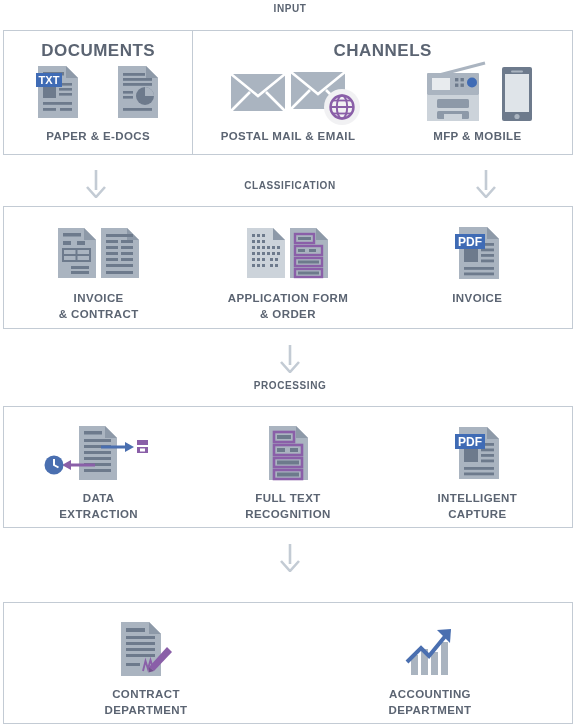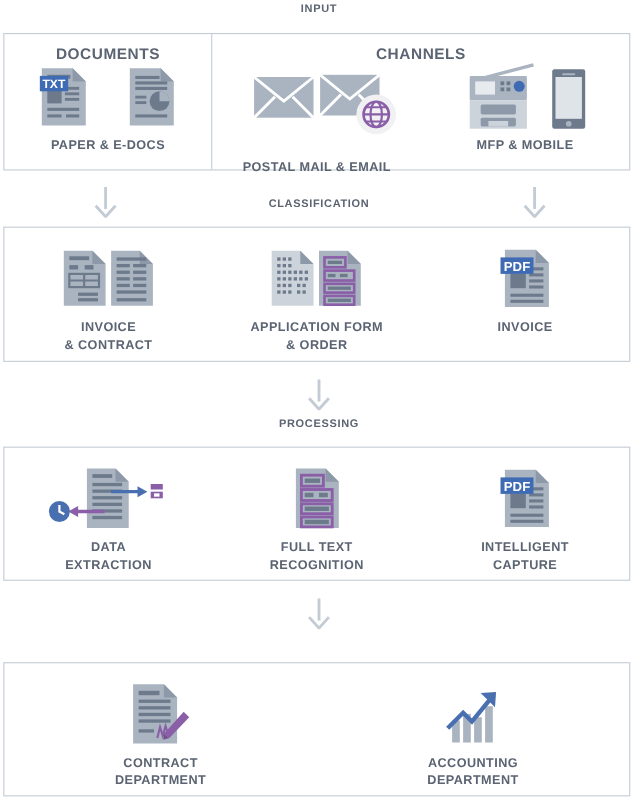--- a/index.html
+++ b/index.html
@@ -45,21 +45,21 @@
   .panel-col {
     box-sizing: border-box;
     display: flex;
     flex-direction: column;
     align-items: center;
   }
   .divider-right {
     border-right: 1px solid #c3cbd4;
   }
   .col-head {
-    font-size: 14px;
+    font-size: 17px;
     font-weight: bold;
     letter-spacing: 0.5px;
     color: #5b6472;
     text-align: center;
   }
   .cell-label {
     font-size: 11.5px;
     font-weight: bold;
     letter-spacing: 0.4px;
     color: #5b6472;
@@ -189,21 +189,21 @@
           <svg width="34" height="58" viewBox="0 0 34 58" style="margin-left:5px;">
             <rect x="2" y="2" width="30" height="54" rx="2" fill="#6d7a8c"></rect>
             <rect x="5" y="9" width="24" height="38" fill="#dfe4e9"></rect>
             <rect x="11" y="5.5" width="12" height="2" rx="1" fill="#aab4c0"></rect>
             <circle cx="17" cy="51.5" r="2.6" fill="#aab4c0"></circle>
           </svg>
         </div>
       </div>
 
       <div style="display:flex; width:100%; margin-top:6px;">
-        <div style="flex:1;margin-top:20px;" class="cell-label">POSTAL MAIL &amp; EMAIL</div>
+        <div style="flex:1;" class="cell-label">POSTAL MAIL &amp; EMAIL</div>
         <div style="flex:1;" class="cell-label">MFP &amp; MOBILE</div>
       </div>
     </div>
   </div>
 
   <svg class="arrow" style="left:83px; top:168px;" viewBox="0 0 26 30">
     <line x1="13" y1="2" x2="13" y2="22" stroke="#c3cbd4" stroke-width="2.6"></line>
     <path d="M4 19 L13 29 L22 19" fill="none" stroke="#c3cbd4" stroke-width="2.6"></path>
   </svg>
   <svg class="arrow" style="left:473px; top:168px;" viewBox="0 0 26 30">

